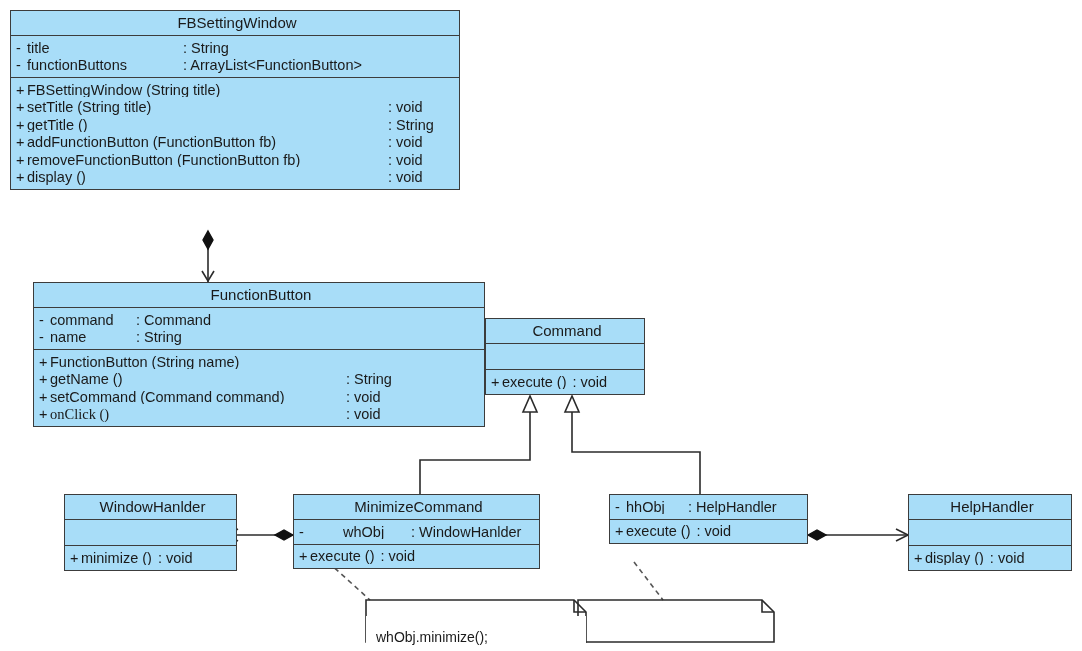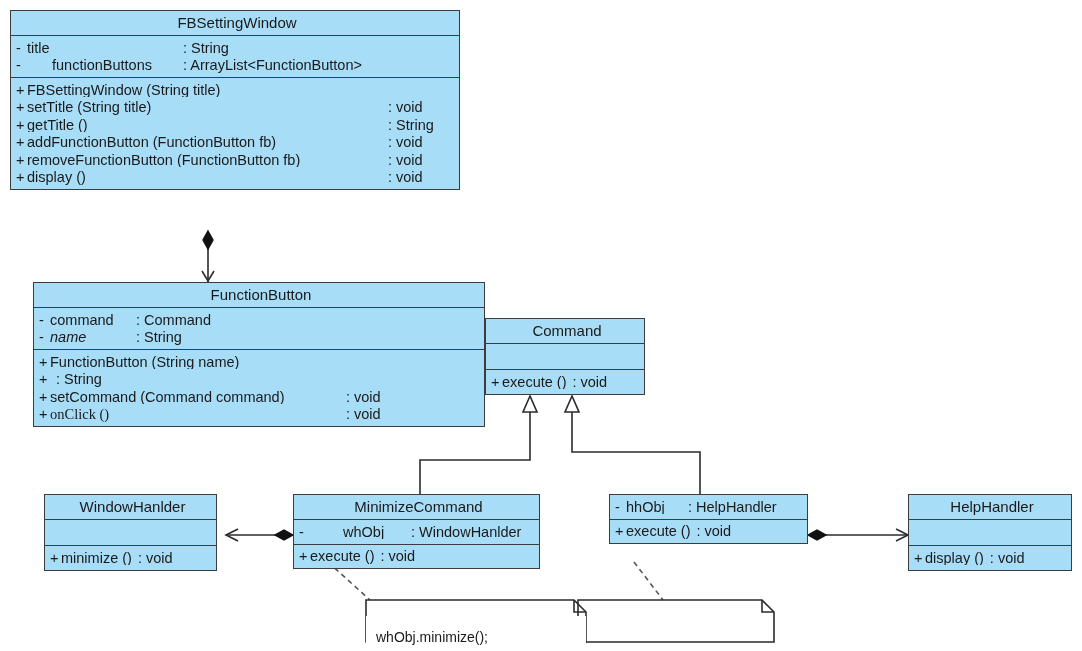--- a/index.html
+++ b/index.html
@@ -173,21 +173,21 @@
   <div class="uml-class" style="left:10px; top:10px; width:450px;">
     <div class="uml-name">FBSettingWindow</div>
     <div class="uml-compartment">
       <div class="uml-row">
         <span class="vis">-</span>
         <span class="nm" style="flex:0 0 150px;">title</span>
         <span class="ty">: String</span>
       </div>
       <div class="uml-row">
         <span class="vis">-</span>
-        <span class="nm" style="flex:0 0 150px;text-align:center;">functionButtons</span>
+        <span class="nm" style="flex:0 0 150px;">functionButtons</span>
         <span class="ty">: ArrayList&lt;FunctionButton&gt;</span>
       </div>
     </div>
     <div class="uml-compartment last">
       <div class="uml-row">
         <span class="vis">+</span>
         <span class="nm" style="flex:0 0 355px;">FBSettingWindow (String title)</span>
         <span class="ty"></span>
       </div>
       <div class="uml-row">
@@ -221,32 +221,33 @@
   <div class="uml-class" style="left:33px; top:282px; width:452px;">
     <div class="uml-name">FunctionButton</div>
     <div class="uml-compartment">
       <div class="uml-row">
         <span class="vis">-</span>
         <span class="nm" style="flex:0 0 80px;">command</span>
         <span class="ty">: Command</span>
       </div>
       <div class="uml-row">
         <span class="vis">-</span>
-        <span class="nm" style="flex:0 0 80px;font-style:italic;">name</span>
+        <span class="nm" style="flex:0 0 80px;">name</span>
         <span class="ty">: String</span>
       </div>
     </div>
     <div class="uml-compartment last">
       <div class="uml-row">
         <span class="vis">+</span>
         <span class="nm" style="flex:0 0 290px;">FunctionButton (String name)</span>
         <span class="ty"></span>
       </div>
       <div class="uml-row">
         <span class="vis">+</span>
+        <span class="nm" style="flex:0 0 290px;">getName ()</span>
         <span class="ty">: String</span>
       </div>
       <div class="uml-row">
         <span class="vis">+</span>
         <span class="nm" style="flex:0 0 290px;">setCommand (Command command)</span>
         <span class="ty">: void</span>
       </div>
       <div class="uml-row">
         <span class="vis">+</span>
         <span class="nm" style="flex:0 0 290px;font-family:Liberation Serif, serif;">onClick ()</span>
@@ -260,21 +261,21 @@
     <div class="uml-compartment empty" style="height:25px;"></div>
     <div class="uml-compartment last">
       <div class="uml-row">
         <span class="vis">+</span>
         <span class="nm" style="flex:0 0 auto;">execute ()</span>
         <span class="ty">: void</span>
       </div>
     </div>
   </div>
 
-  <div class="uml-class" style="left:44px; top:494px; width:173px;">
+  <div class="uml-class" style="left:64px; top:494px; width:173px;">
     <div class="uml-name">WindowHanlder</div>
     <div class="uml-compartment empty" style="height:25px;"></div>
     <div class="uml-compartment last">
       <div class="uml-row">
         <span class="vis">+</span>
         <span class="nm" style="flex:0 0 auto;">minimize ()</span>
         <span class="ty">: void</span>
       </div>
     </div>
   </div>

